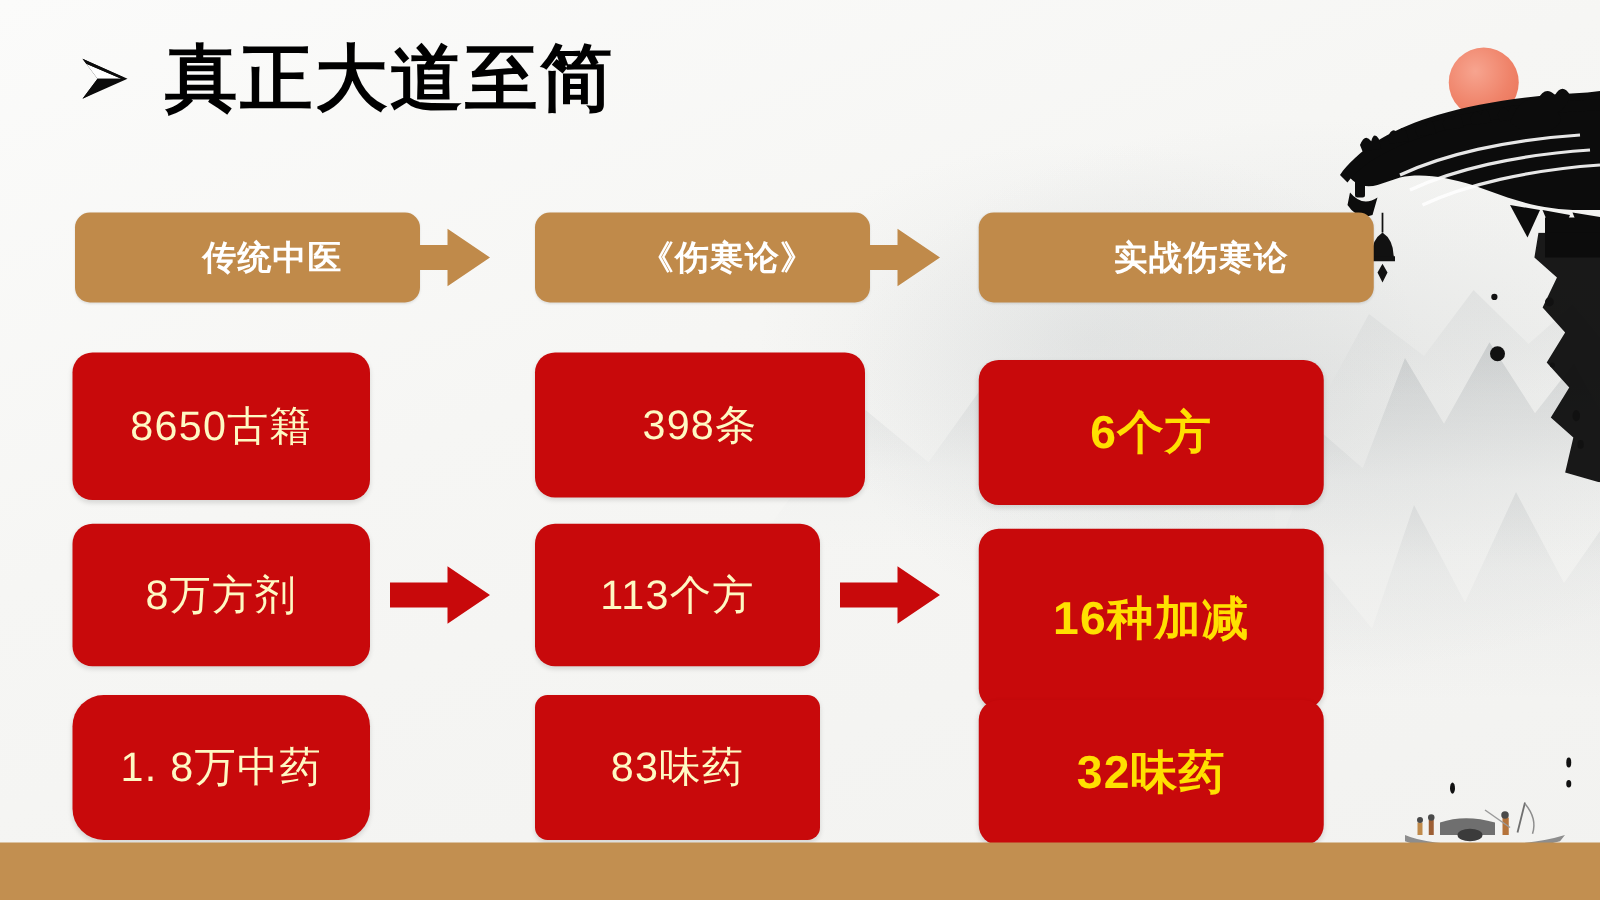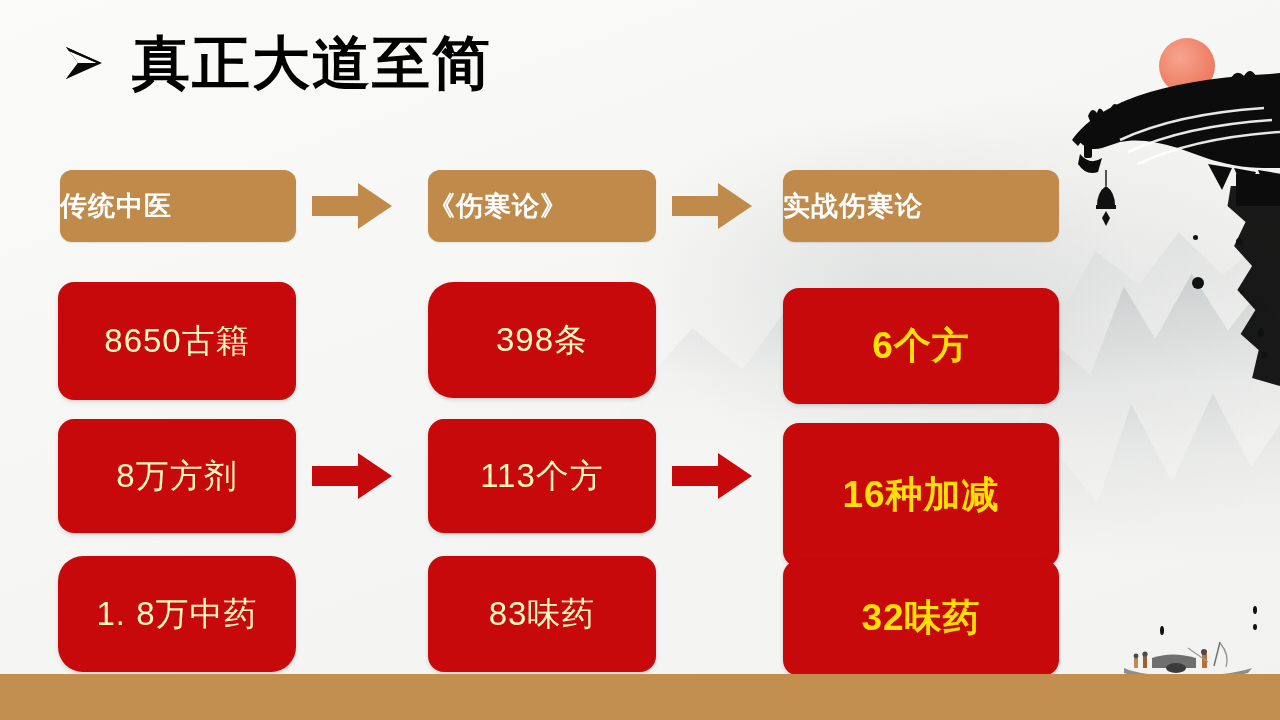--- a/index.html
+++ b/index.html
@@ -117,25 +117,27 @@
   }
 
   
   .hdr-box {
     position: absolute;
     height: 72px;
     background: #c08a4a;
     border-radius: 12px;
     display: flex;
     align-items: center;
+    justify-content: center;
     color: #ffffff;
     font-size: 27px;
     font-weight: bold;
     letter-spacing: 1px;
     box-shadow: 0 1px 2px rgba(0,0,0,0.10);
+    padding-left: 40px;
   }
   .hdr-c1 { left: 60px;  top: 170px; width: 236px; }
   .hdr-c2 { left: 428px; top: 170px; width: 228px; }
   .hdr-c3 { left: 783px; top: 170px; width: 276px; }
 
   
   .val-box {
     position: absolute;
     background: #c8090b;
     border-radius: 16px;
@@ -155,23 +157,23 @@
     color: #ffe000;
     font-weight: bold;
     font-size: 37px;
   }
 
   
   .c1r1 { left: 58px; top: 282px; width: 238px; height: 118px; }
   .c1r2 { left: 58px; top: 419px; width: 238px; height: 114px; }
   .c1r3 { left: 58px; top: 556px; width: 238px; height: 116px; border-radius: 25px; }
   
-  .c2r1 { left: 428px; top: 282px; width: 228px; height: 116px; border-radius: 25px; }
+  .c2r1 { left: 428px; top: 282px; width: 264px; height: 116px; }
   .c2r2 { left: 428px; top: 419px; width: 228px; height: 114px; }
-  .c2r3 { left: 428px; top: 556px; width: 228px; height: 116px; }
+  .c2r3 { left: 428px; top: 556px; width: 228px; height: 116px; border-radius: 10px; }
   
   .c3r1 { left: 783px; top: 288px; width: 276px; height: 116px; }
   .c3r2 { left: 783px; top: 423px; width: 276px; height: 144px; }
   .c3r3 { left: 783px; top: 560px; width: 276px; height: 116px; }
 
   
   .arrow { position: absolute; }
   .arrow svg { display: block; }
   .ar-h1 { left: 312px; top: 182px; width: 80px; height: 48px; }
   .ar-h2 { left: 672px; top: 182px; width: 80px; height: 48px; }

